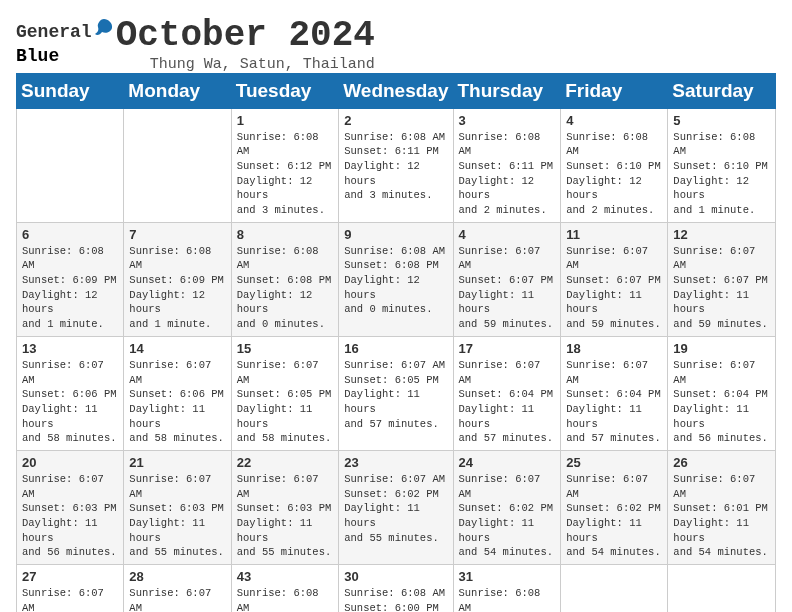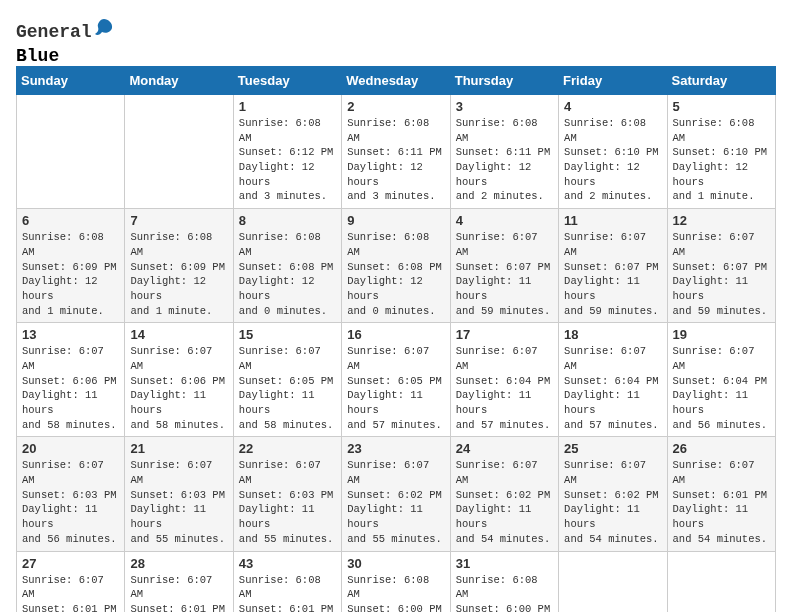--- a/index.html
+++ b/index.html
@@ -51,21 +51,21 @@
       color: #555;
     }
     .calendar {
       width: 100%;
       border-collapse: collapse;
       border: 1px solid #ccc;
     }
     .calendar th {
       background-color: #1a6faf;
       color: #fff;
-      font-size: 13px;
+      font-size: 19px;
       font-weight: bold;
       padding: 6px 4px;
       text-align: left;
       border: 1px solid #1a6faf;
     }
     .calendar td {
       border: 1px solid #ccc;
       vertical-align: top;
       padding: 4px 5px;
       width: 108px;
@@ -103,20 +103,24 @@
         <span class="logo-text-general">General</span>
         <span class="logo-bird">
           <svg width="24" height="24" viewBox="0 0 24 24" fill="#1a6faf">
             <path d="M12 3 C16 3, 21 7, 20 12 C19 16, 14 18, 10 16 C8 19, 5 20, 3 18 C6 16, 7 14, 6 11 C5 8, 8 3, 12 3Z"></path>
           </svg>
         </span>
       </div>
       <span class="logo-text-blue">Blue</span>
     </div>
   </div>
+  <div class="title-section">
+    <div class="month-title">October 2024</div>
+    <div class="location">Thung Wa, Satun, Thailand</div>
+  </div>
 </div>
 
 <table class="calendar">
   <thead>
     <tr>
     <th>Sunday</th>
         <th>Monday</th>
         <th>Tuesday</th>
         <th>Wednesday</th>
         <th>Thursday</th>

